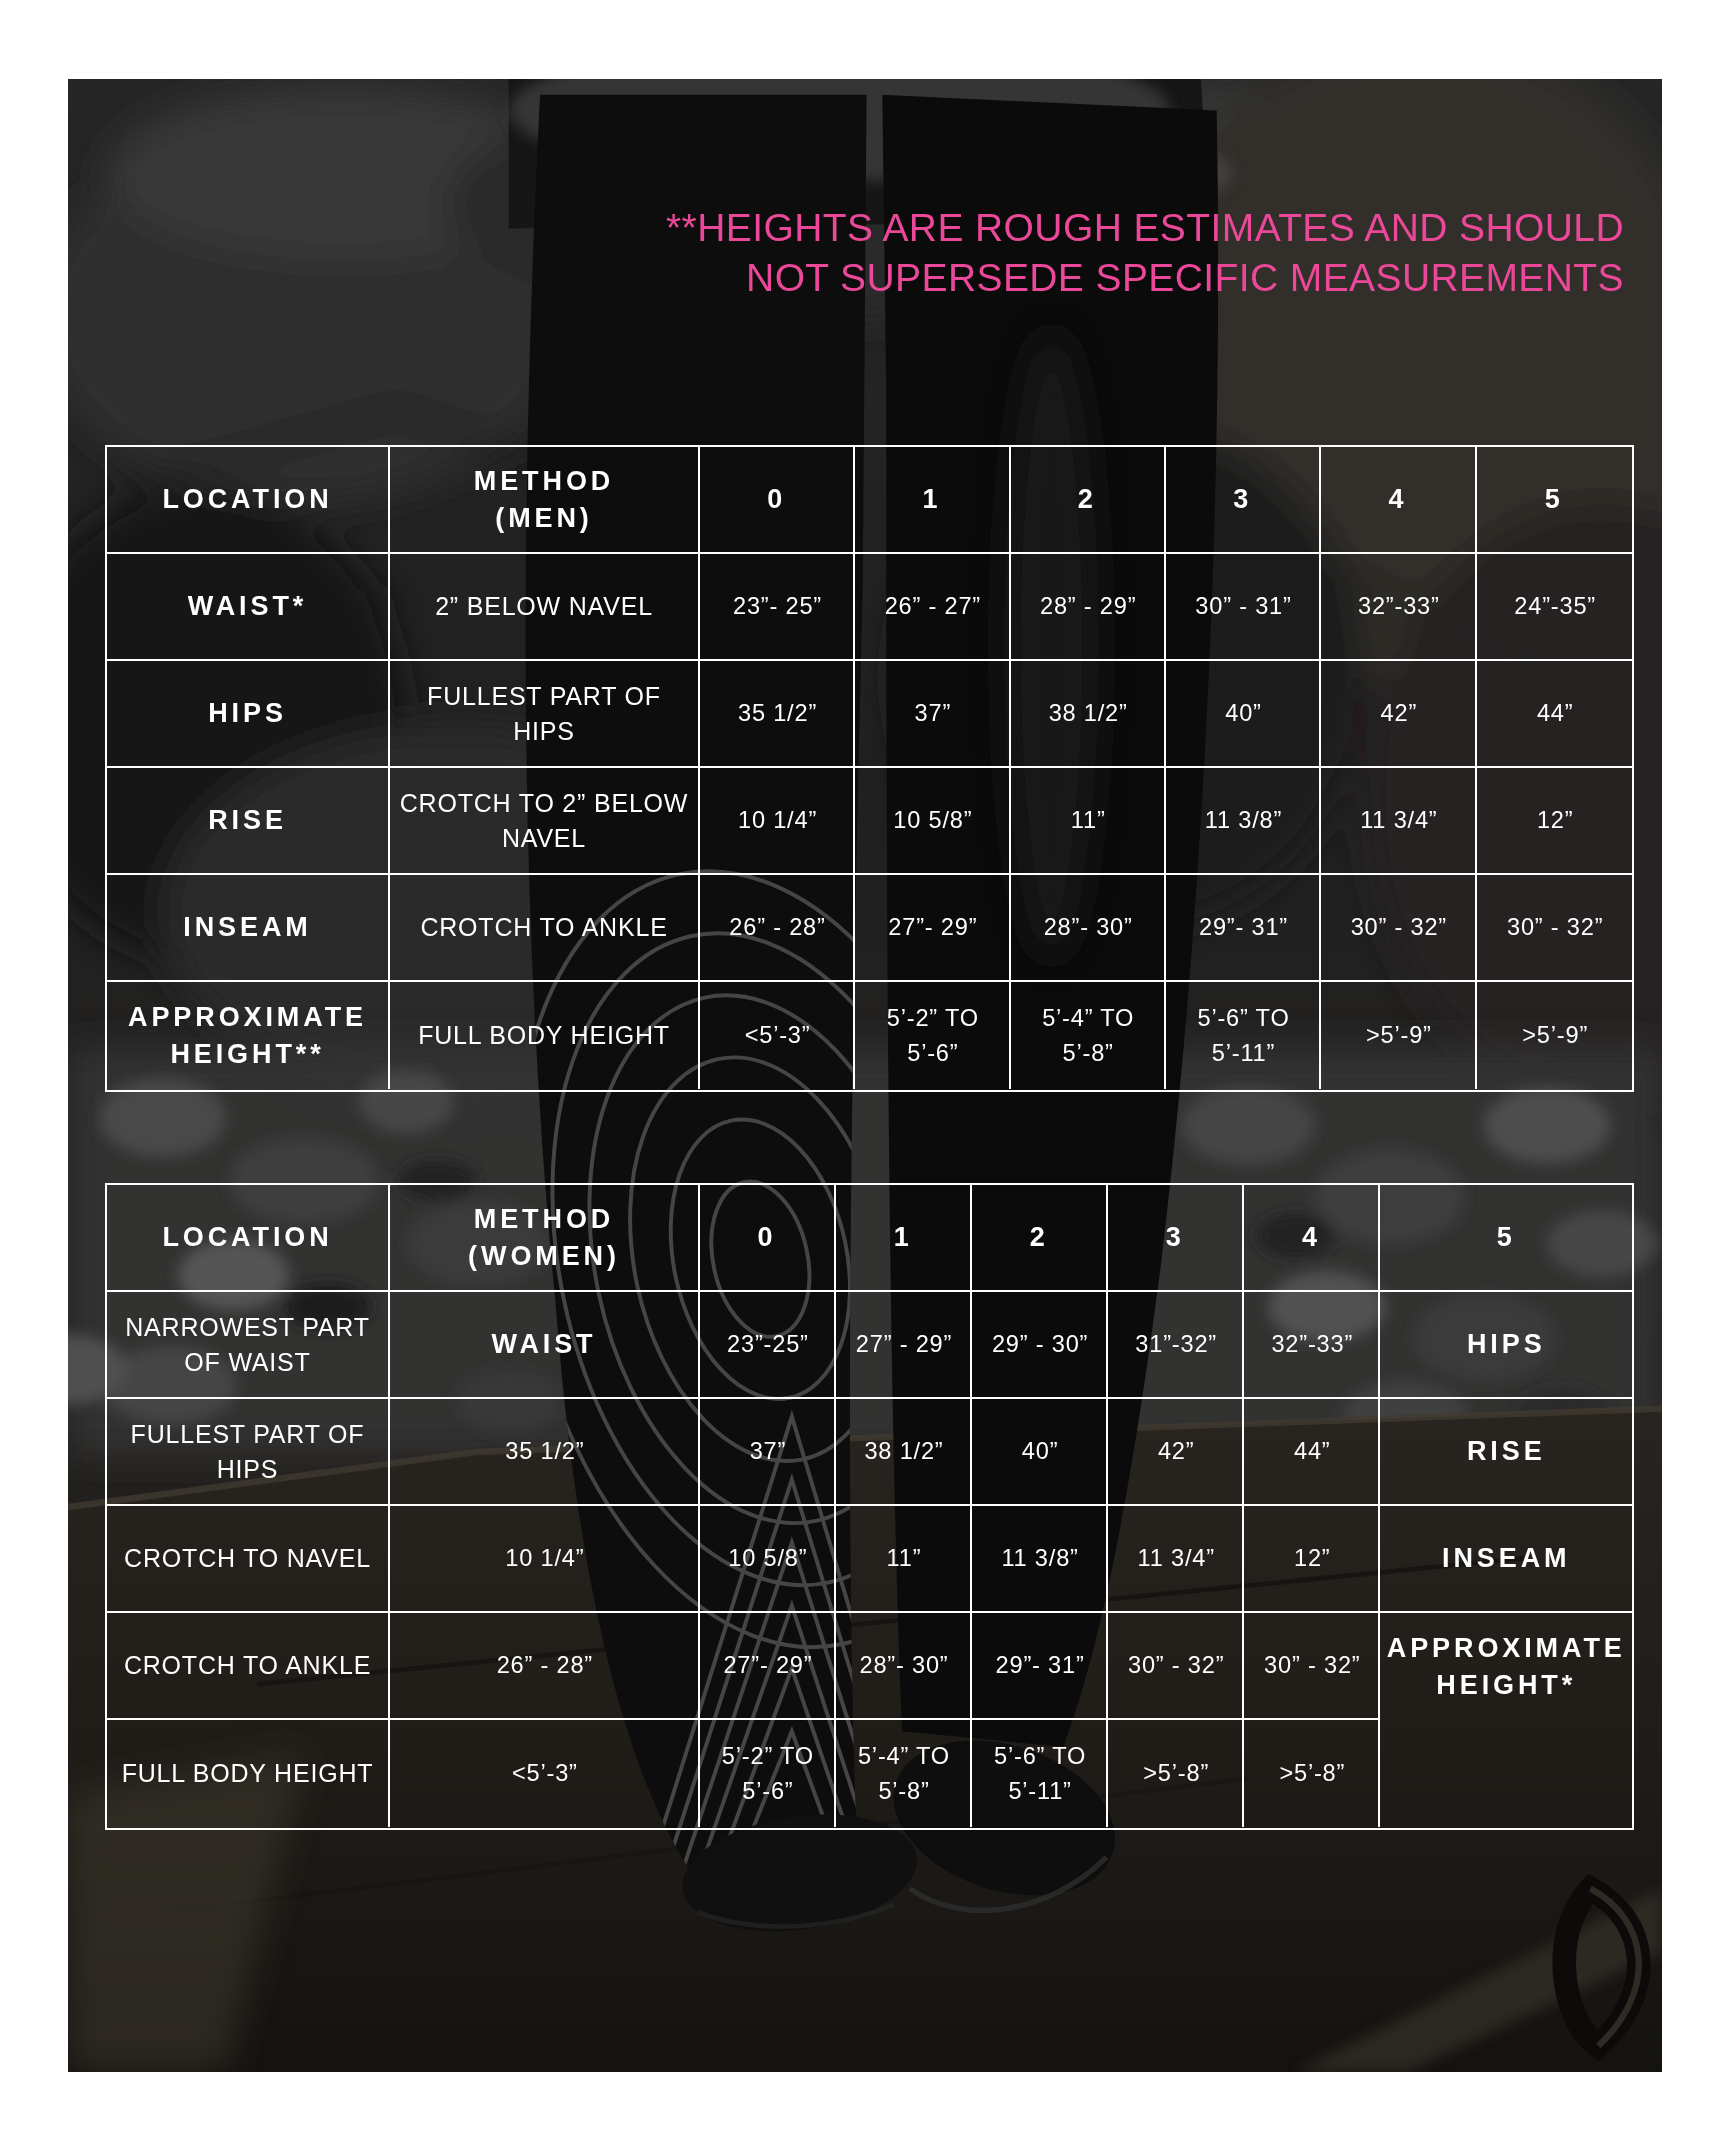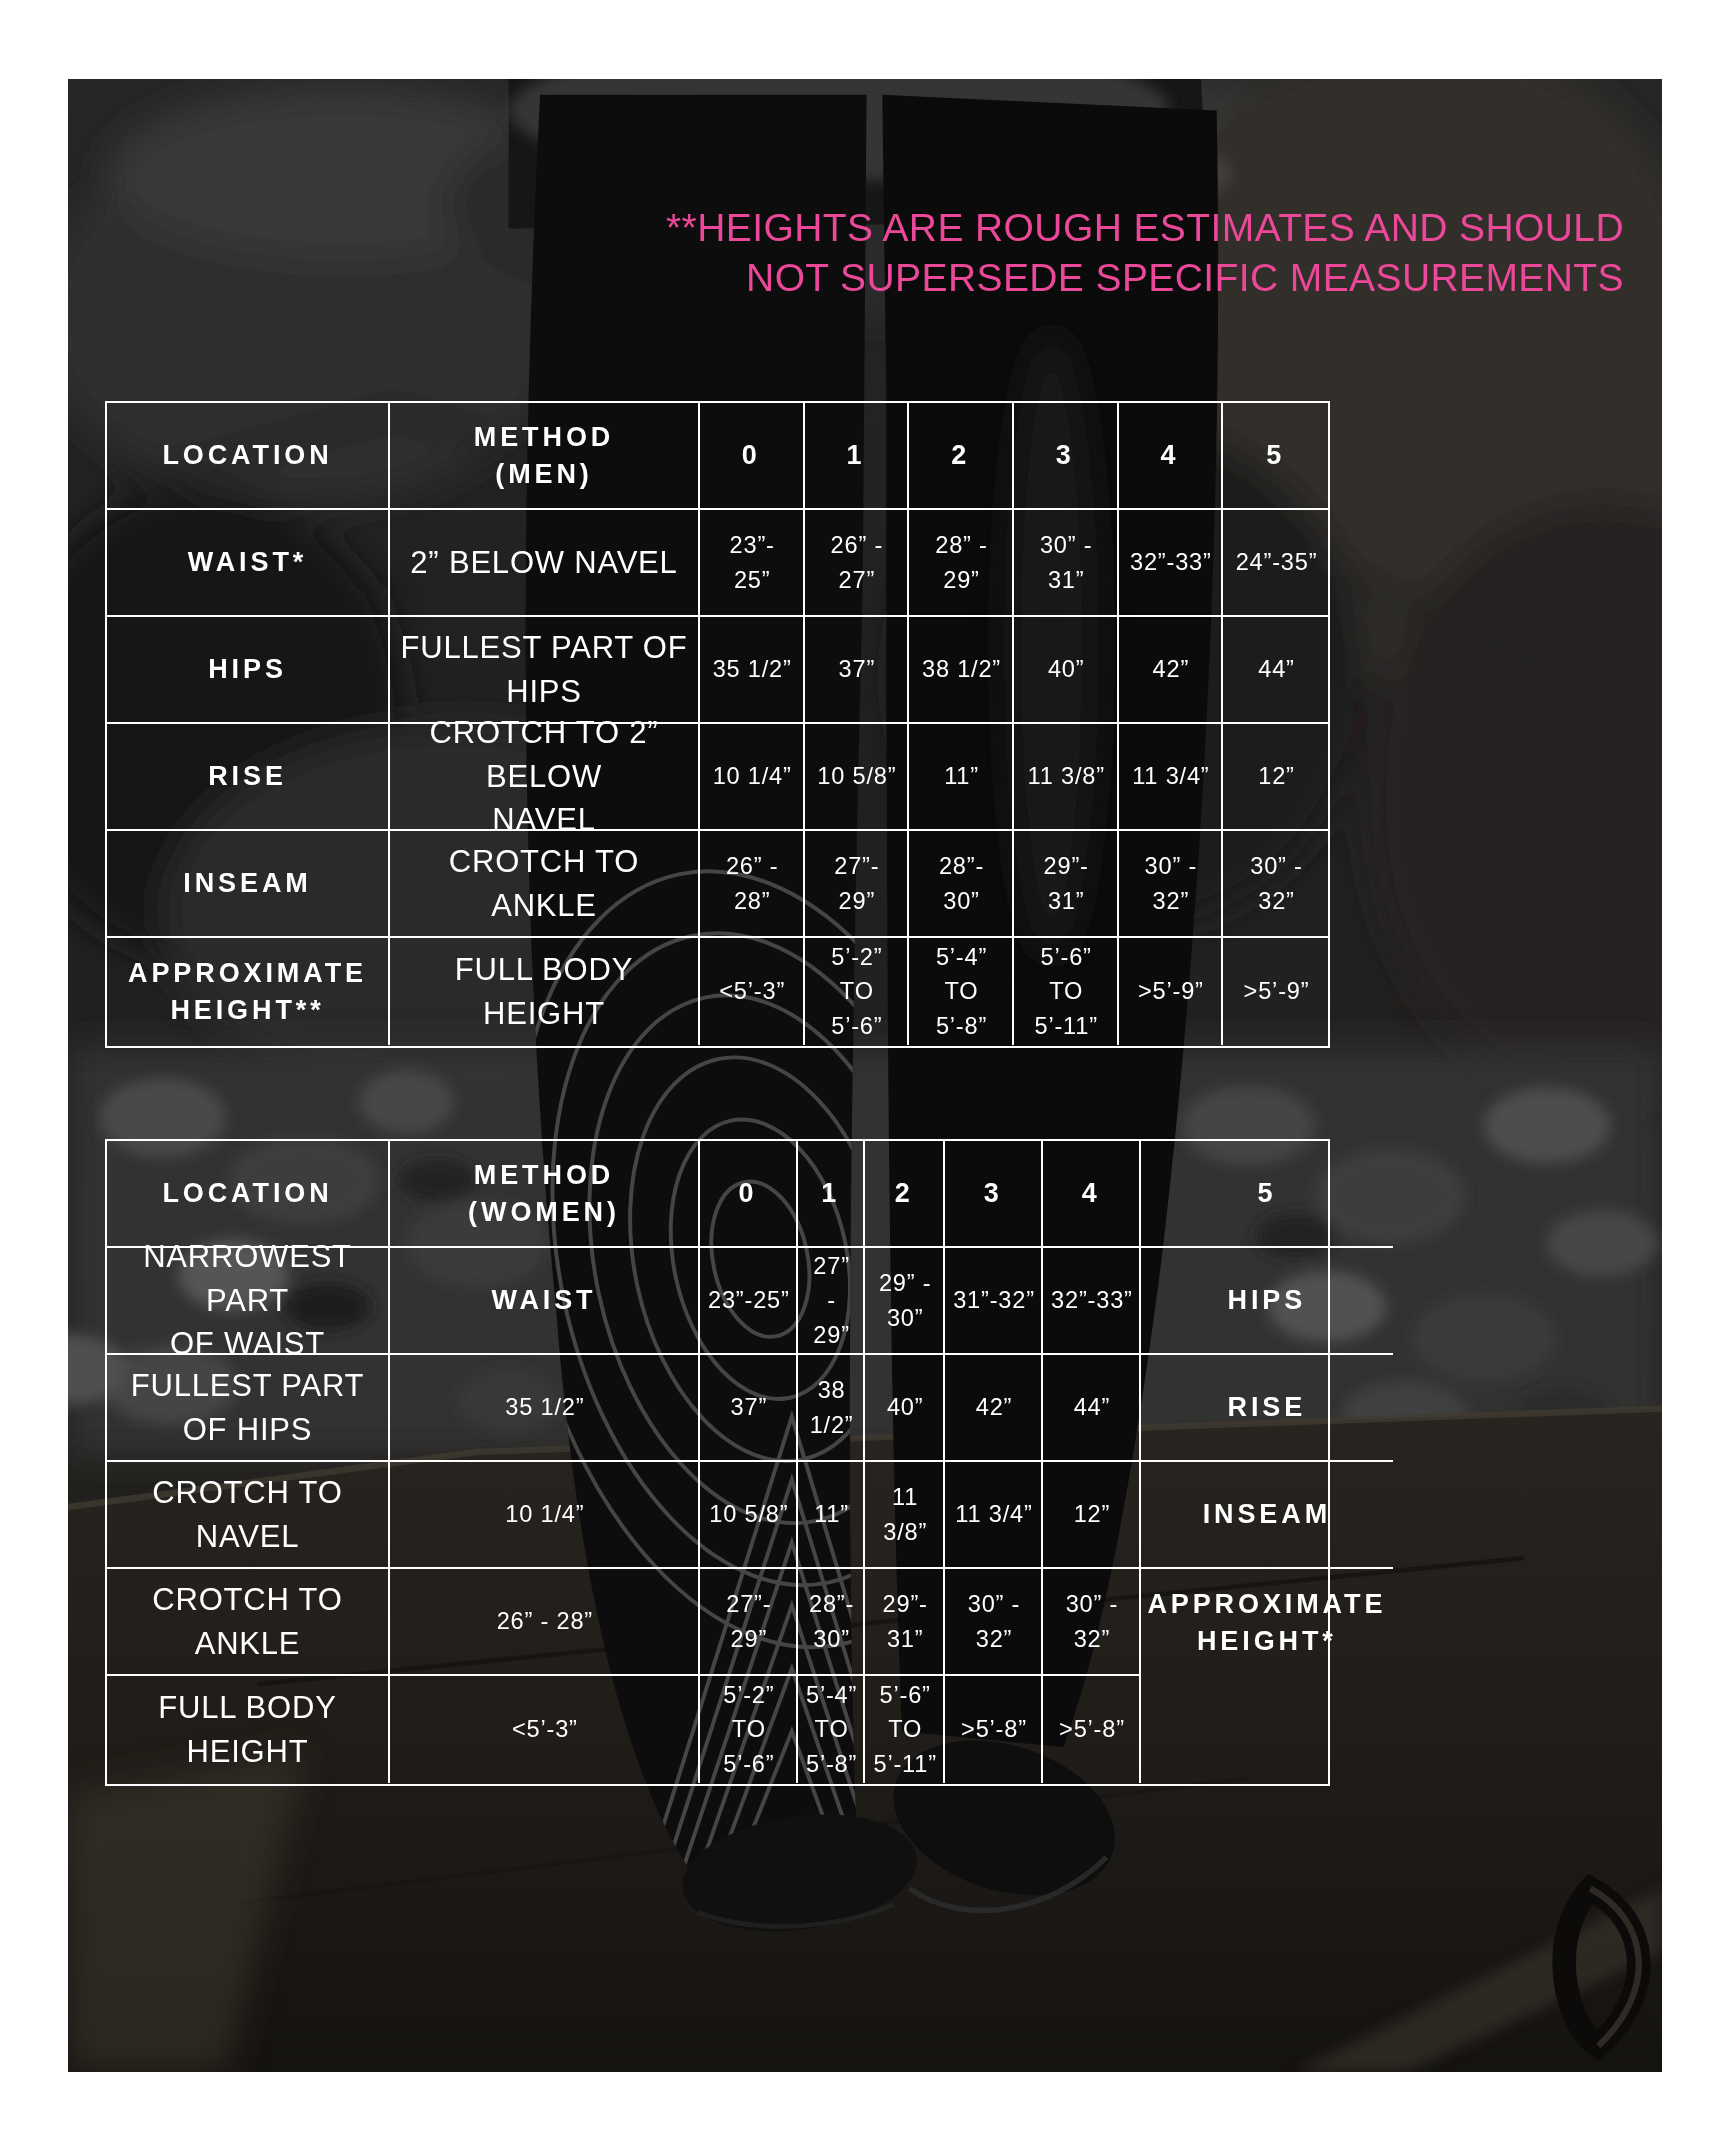--- a/index.html
+++ b/index.html
@@ -19,43 +19,44 @@
   .photo svg{display:block;width:1594px;height:1993px;}
   
   .disclaimer{
     position:absolute;top:203px;right:107px;
     text-align:right;color:#ec4899;
     font-size:39px;line-height:50px;font-weight:500;
     letter-spacing:0.4px;white-space:nowrap;
   }
   
   .size-table{
-    position:absolute;left:105px;width:1225px;height:647px;
+    position:absolute;left:105px;width:1529px;height:647px;
     display:grid;
     grid-template-columns:283px 310px repeat(6,1fr);
     grid-auto-rows:107px;
     border:2.4px solid #ffffff;
     box-sizing:border-box;
+    margin-top:44px;
   }
   .size-table.men{top:401px;}
   .size-table.women{top:1139px;}
   .cell{
     display:flex;align-items:center;justify-content:center;
     text-align:center;white-space:pre-line;
     color:#ffffff;
     border-right:2.4px solid #ffffff;border-bottom:2.4px solid #ffffff;
     box-sizing:border-box;
     padding:0 6.3px;
   }
   .cell:nth-child(8n){border-right:none;}
   .cell:nth-last-child(-n+8){border-bottom:none;}
   .cell.head,.cell.loc{
     font-weight:bold;font-size:27px;letter-spacing:3.9px;line-height:1.35;
   }
-  .cell.method{font-size:31px;letter-spacing:0.8px;line-height:1.4;}
+  .cell.method{font-size:25px;letter-spacing:0.8px;line-height:1.4;}
   .cell.val{font-size:23.6px;letter-spacing:0.8px;line-height:1.45;padding-left:8px;}
 </style>
 </head>
 <body>
 
 <div class="page">
 
   <div class="photo">
     <svg viewBox="0 0 2026 2533" xmlns="http://www.w3.org/2000/svg">
       <defs>

